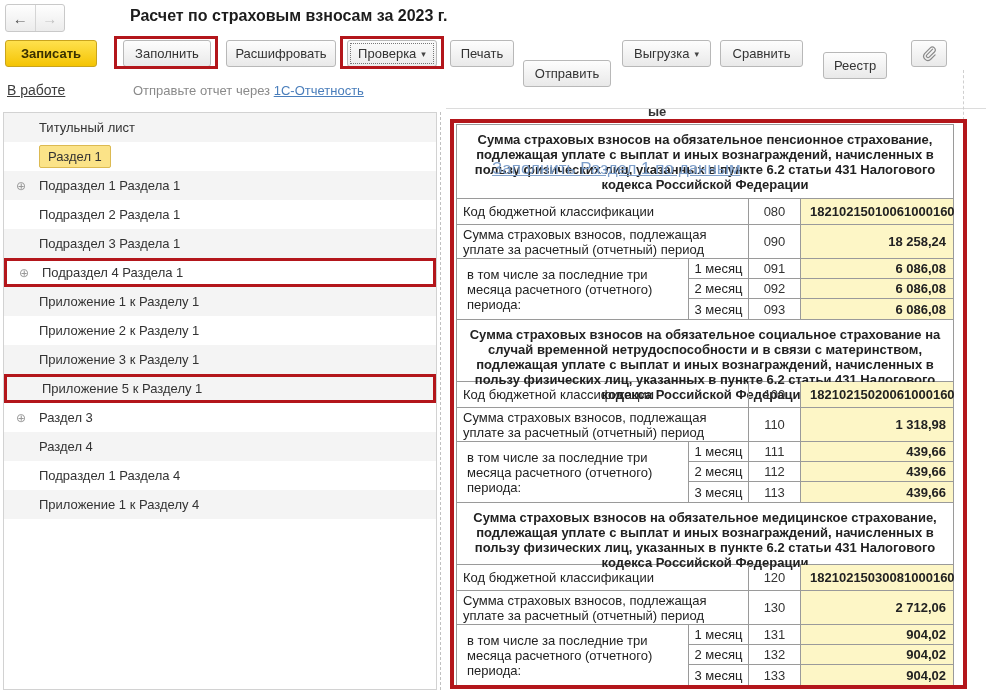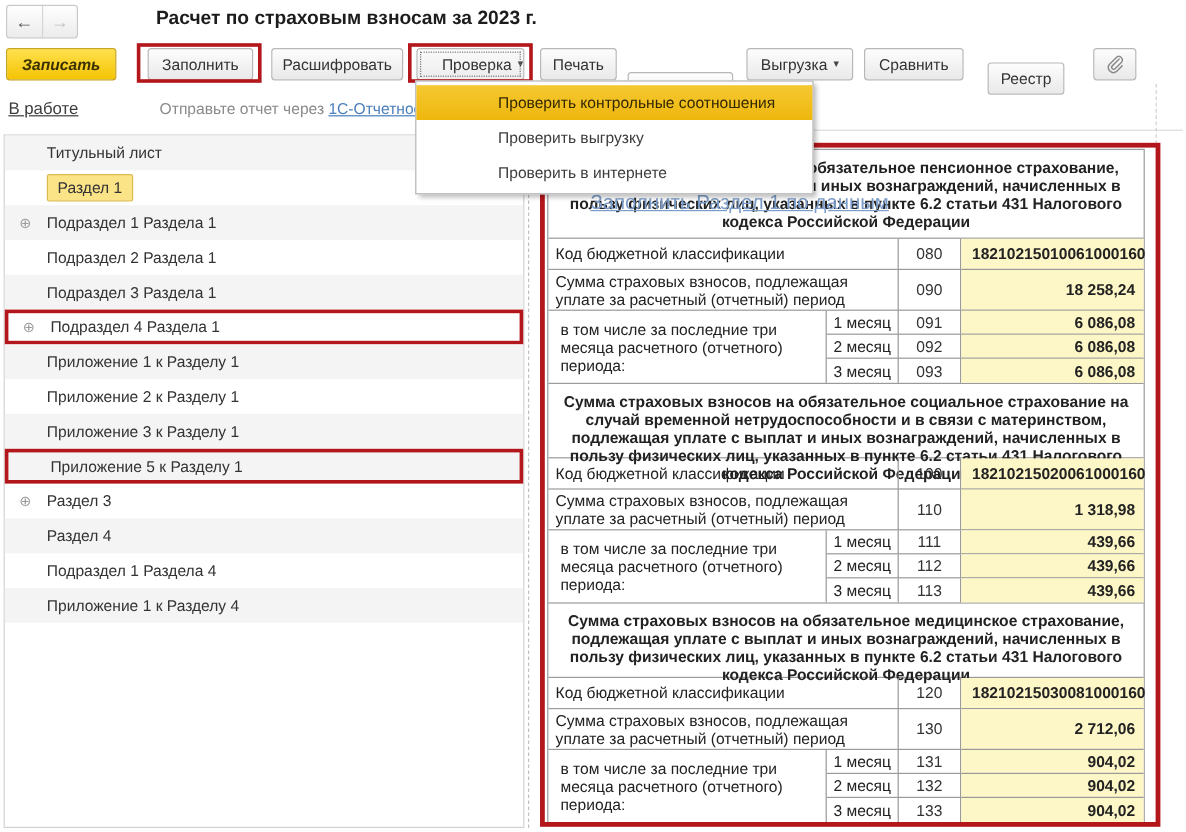--- a/index.html
+++ b/index.html
@@ -15,21 +15,21 @@
   .page-title{position:absolute;left:130px;top:7px;font-size:16px;font-weight:600;color:#1c1c1c;white-space:nowrap;}
 
   
   .btn{position:absolute;top:40px;height:27px;border:1px solid #b8b8b8;border-radius:3px;
        background:linear-gradient(#fdfdfd,#e9e9e9);color:#333;font-size:13px;
        display:flex;align-items:center;justify-content:center;box-sizing:border-box;cursor:default;}
   .btn .arr{font-size:9px;margin-left:5px;color:#444;}
   .btn-save{left:5px;width:92px;background:linear-gradient(#ffe14d,#f4c404);border-color:#c9a41d;
             font-weight:600;color:#3a3000;}
   .red-frame{position:absolute;border:3px solid #b3161b;box-sizing:border-box;pointer-events:none;z-index:40;}
-  .btn-check{outline:1px dotted #777;outline-offset:-4px;background:linear-gradient(#fafafa,#ededed);justify-content:flex-end;}
+  .btn-check{outline:1px dotted #777;outline-offset:-4px;background:linear-gradient(#fafafa,#ededed);}
 
   
   .status-state{position:absolute;left:7px;top:82px;font-size:14px;color:#3d3d3d;text-decoration:underline;cursor:pointer;}
   .status-hint{position:absolute;left:133px;top:83px;font-size:13px;color:#8a8a8a;white-space:nowrap;}
   .status-link{color:#4a7ebb;text-decoration:underline;cursor:pointer;}
 
   
   .menu{position:absolute;left:346px;top:67px;width:330px;background:#fff;border:1px solid #b3b3b3;
         box-shadow:3px 3px 4px rgba(0,0,0,.28);z-index:100;padding:3px 0;}
   .menu-item{height:29px;display:flex;align-items:center;padding-left:68px;font-size:13px;color:#3c3c3c;cursor:pointer;}
@@ -78,21 +78,21 @@
 <body>
 
 <div id="app">
 
   <div class="navbox">
     <div class="half">←</div>
     <div class="half">→</div>
   </div>
   <div class="page-title">Расчет по страховым взносам за 2023 г.</div>
 
-  <div class="btn btn-save" style="left:5px;width:92px;font-style:italic;">Записать</div>
+  <div class="btn btn-save" style="left:5px;width:92px;">Записать</div>
   <div class="btn" style="left:123px;width:88px;">Заполнить</div>
   <div class="red-frame" style="left:114px;top:36px;width:104px;height:33px;"></div>
   <div class="btn" style="left:226px;width:110px;">Расшифровать</div>
   <div class="btn btn-check" style="left:347px;width:90px;">
     <span>Проверка</span>
     <span class="arr">▾</span>
   </div>
   <div class="red-frame" style="left:340px;top:36px;width:104px;height:33px;"></div>
   <div class="btn" style="left:450px;width:64px;">Печать</div>
   <div class="btn" style="left:523px;width:88px;margin-top:20px;">Отправить</div>
@@ -221,19 +221,14 @@
         <div class="cell mon br bb">2 месяц</div>
         <div class="cell code br bb">132</div>
         <div class="cell val bb">904,02</div>
         <div class="cell mon br">3 месяц</div>
         <div class="cell code br">133</div>
         <div class="cell val">904,02</div>
       </div>
     </div>
   <div class="red-frame report-red"></div>
 
-  <div class="menu" id="checkmenu">
-      <div class="menu-item hl">Проверить контрольные соотношения</div>
-      <div class="menu-item">Проверить выгрузку</div>
-      <div class="menu-item">Проверить в интернете</div>
-    </div>
 
 </div>
 
 </body></html>

